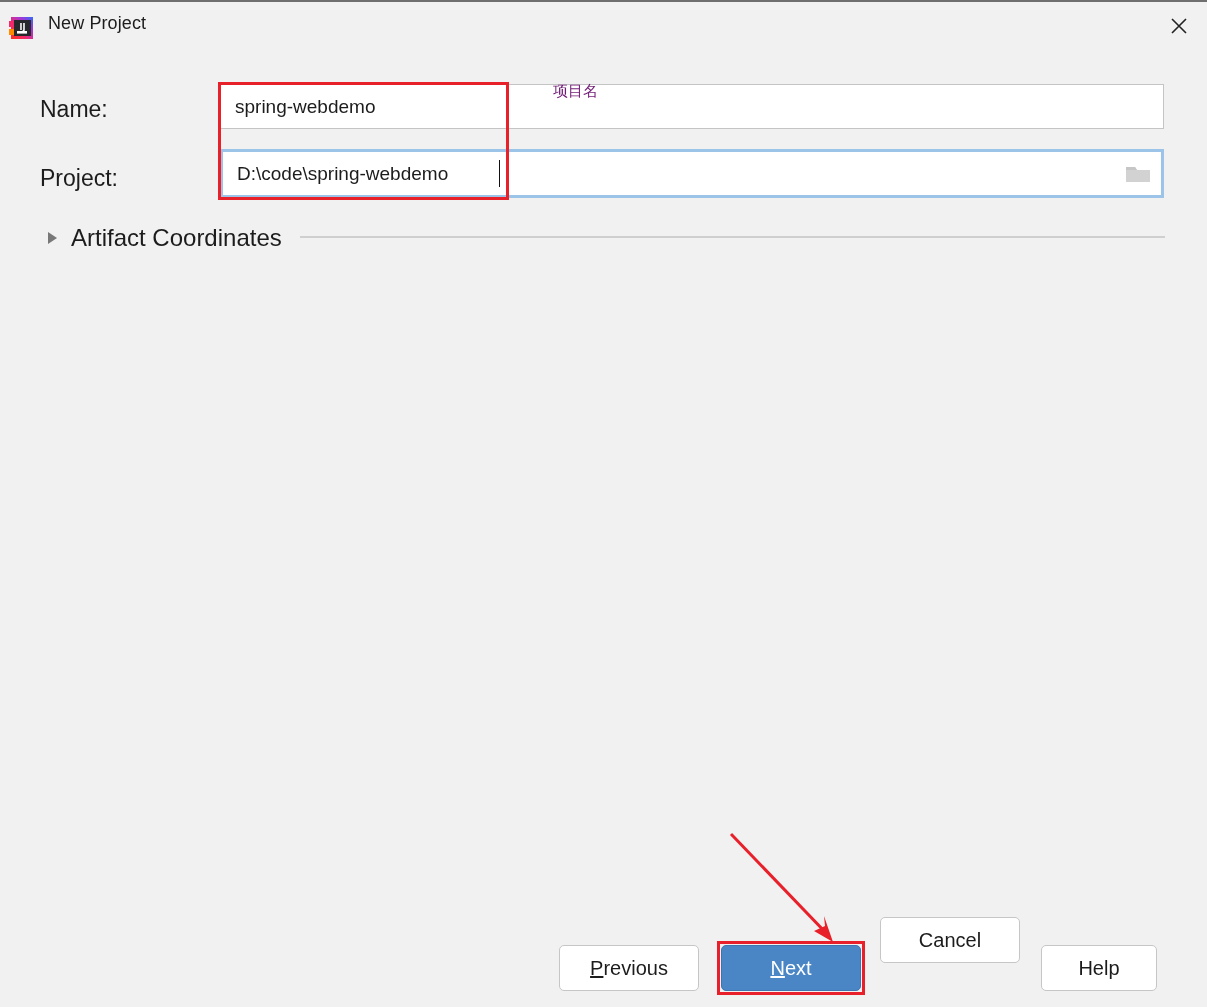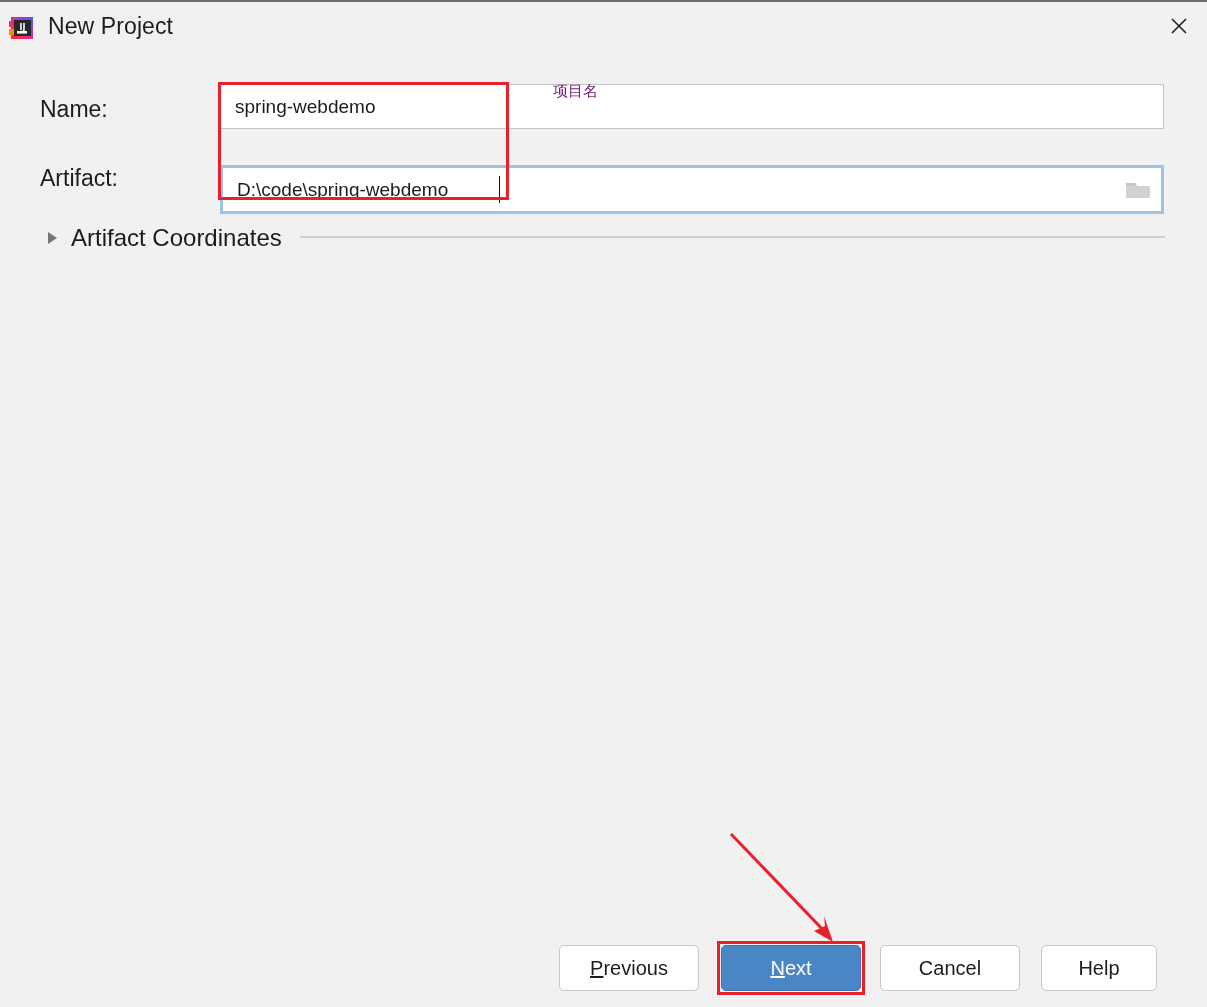--- a/index.html
+++ b/index.html
@@ -31,21 +31,21 @@
     position: absolute;
     left: 8px;
     top: 12px;
     width: 28px;
     height: 28px;
   }
   .title-text {
     position: absolute;
     left: 48px;
     top: 11px;
-    font-size: 23px;
+    font-size: 18px;
     color: #1c1c1c;
     letter-spacing: 0.1px;
   }
   .close-btn {
     position: absolute;
     right: 0px;
     top: 0px;
     width: 56px;
     height: 48px;
     display: flex;
@@ -87,21 +87,20 @@
     position: absolute;
     left: 220px;
     top: 147px;
     width: 944px;
     height: 49px;
     box-sizing: border-box;
     border: 3px solid #9cc3e8;
     background: #ffffff;
     display: flex;
     align-items: center;
-    margin-top: 16px;
   }
   .location-inner {
     flex: 1;
     height: 100%;
     display: flex;
     align-items: center;
     position: relative;
   }
   #location-field {
     position: static;
@@ -210,21 +209,21 @@
     border: 1px solid #c6c6c6;
     color: #1c1c1c;
   }
   #btn-previous { left: 559px; top: 943px; width: 140px; }
   #btn-next {
     left: 721px; top: 943px; width: 140px;
     background: #4a86c5;
     border: 1px solid #3f75ae;
     color: #ffffff;
   }
-  #btn-cancel { left: 880px; top: 943px; width: 140px; }
+  #btn-cancel { left: 880px; top: 915px; width: 140px; }
   #btn-help   { left: 1041px; top: 943px; width: 116px; }
   .mnem { text-decoration: underline; }
 </style>
 </head>
 <body>
 
 <div class="titlebar">
   <span class="app-icon">
     <svg width="28" height="28" viewBox="0 0 28 28">
       <defs>
@@ -247,21 +246,21 @@
   <span class="close-btn">
     <svg width="20" height="20" viewBox="0 0 20 20">
       <path d="M3 3 L17 17 M17 3 L3 17" stroke="#222" stroke-width="1.6" fill="none"></path>
     </svg>
   </span>
 </div>
 
 <span class="label" id="name-label">Name:</span>
 <input class="textfield" id="name-field" type="text" value="spring-webdemo" style="">
 
-<span class="label" id="location-label">Artifact:</span>
+<span class="label" id="location-label">Project:</span>
 <div class="location-wrap">
   <div class="location-inner">
     <input class="textfield" id="location-field" type="text" value="D:\code\spring-webdemo" style="">
     <span class="caret"></span>
   </div>
   <span class="folder-icon">
     <svg width="26" height="22" viewBox="0 0 26 22">
       <path d="M1 4 L10 4 L12 7 L25 7 L25 19 L1 19 Z" fill="#d2d2d2"></path>
       <path d="M1 4 L10 4 L12 7 L1 7 Z" fill="#c6c6c6"></path>
     </svg>

